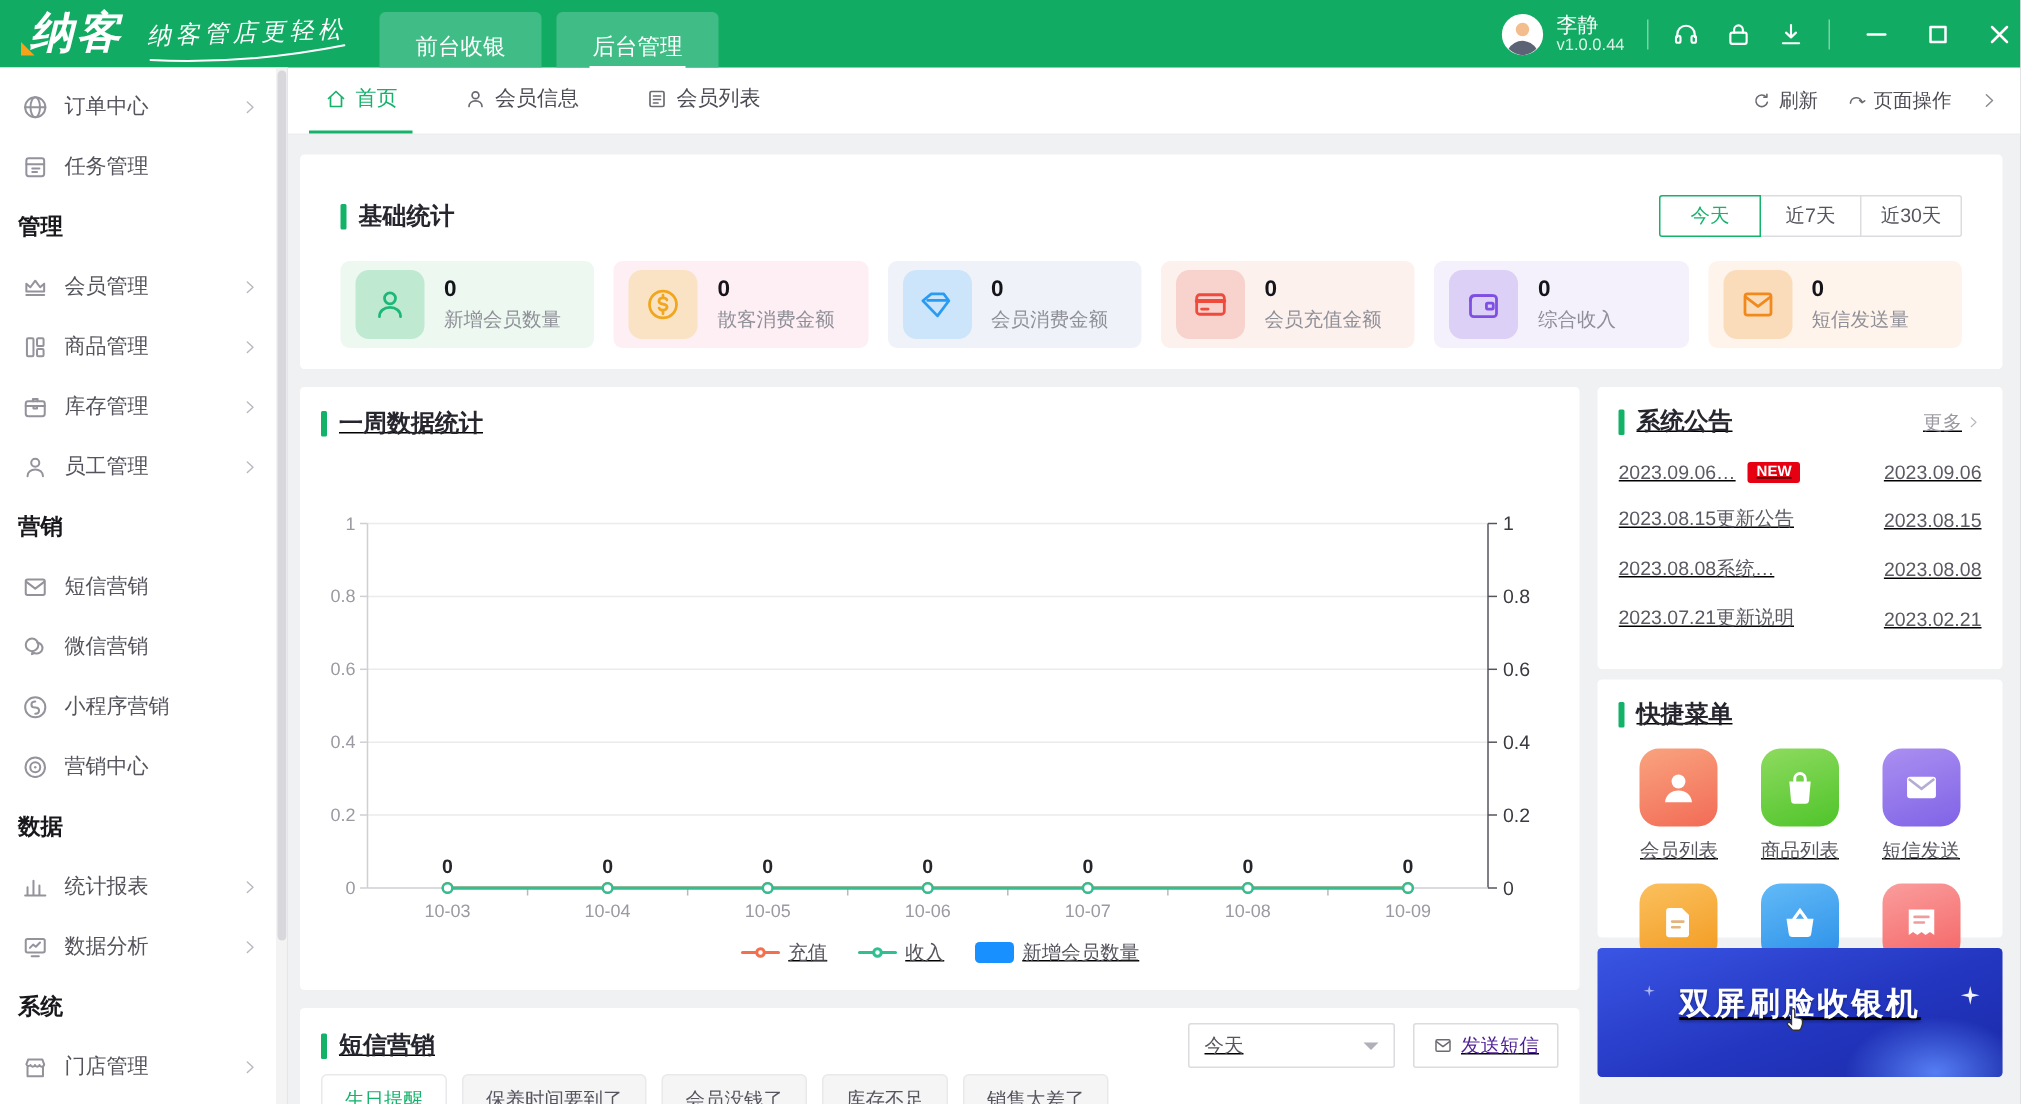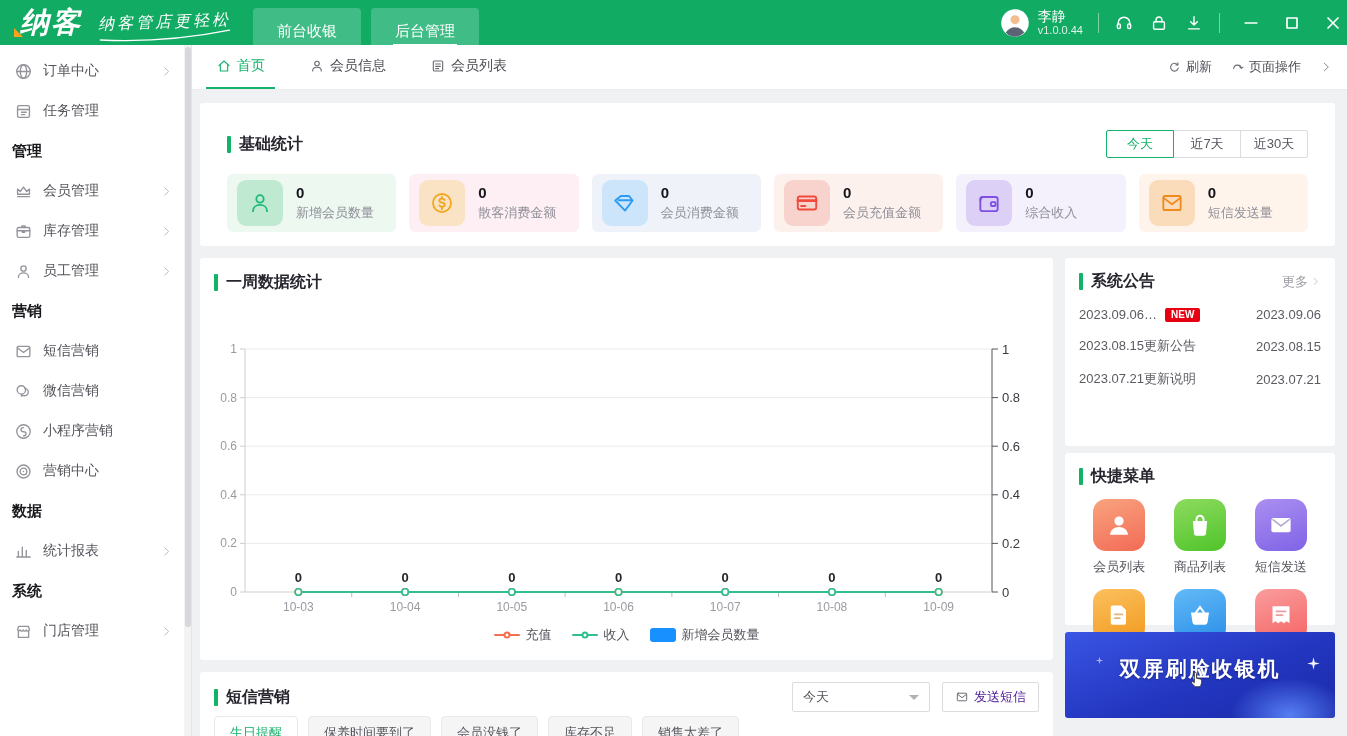--- a/index.html
+++ b/index.html
@@ -62,21 +62,21 @@
   .pbtn:first-child{border-radius:2px 0 0 2px;margin-left:0;}
   .pbtn:last-child{border-radius:0 2px 2px 0;}
   .pbtn.active{color:#15b26b;border-color:#15b26b;position:relative;z-index:1;}
   .stat-row{display:flex;gap:13px;margin-top:16px;}
   .stat-card{flex:1;height:58px;border-radius:6px;display:flex;align-items:center;padding-left:10px;}
   .stat-icon{width:46px;height:46px;border-radius:9px;display:flex;align-items:center;justify-content:center;flex:none;}
   .stat-icon svg{width:26px;height:26px;display:block;}
   .stat-text{margin-left:13px;min-width:0;}
   .stat-value{font-size:15px;font-weight:700;color:#14141a;}
   .stat-label{font-size:13px;color:#8f8f98;margin-top:3px;white-space:nowrap;}
-  .mid-row{display:flex;gap:12px;flex:1;min-height:0;}
+  .mid-row{display:flex;gap:12px;flex:1;min-height:0;text-decoration:underline;}
   .left-col{flex:1;display:flex;flex-direction:column;gap:12px;min-width:0;}
   .chart-card{height:402px;flex:none;padding:14px;display:flex;flex-direction:column;}
   .chart-wrap{flex:1;}
   .chart-wrap svg{display:block;}
   .legend{display:flex;justify-content:center;align-items:center;gap:20px;height:24px;font-size:13px;color:#55555e;}
   .lg-item{display:flex;align-items:center;gap:6px;cursor:pointer;}
   .lg-line{position:relative;width:26px;height:2px;border-radius:1px;}
   .lg-dot{position:absolute;left:50%;top:50%;transform:translate(-50%,-50%);width:7px;height:7px;border-radius:50%;background:#fff;border-style:solid;border-width:2px;}
   .lg-rect{width:26px;height:14px;border-radius:3px;}
   .reminder-card{flex:1;padding:10px 14px;min-height:120px;}
@@ -224,20 +224,35 @@
             <span>会员管理</span>
             <span class="chev">
               <svg viewBox="0 0 24 24" fill="none" stroke="currentColor" stroke-width="1.7" stroke-linecap="round" stroke-linejoin="round">
                 <path d="M9 5.5l7 6.5-7 6.5"></path>
               </svg>
             </span>
           </div>
           <div class="side-item">
             <span class="s-icon">
               <svg viewBox="0 0 24 24" fill="none" stroke="currentColor" stroke-width="1.7" stroke-linecap="round" stroke-linejoin="round">
+                <rect x="5" y="4.5" width="5.5" height="15" rx="1"></rect>
+                <rect x="13.5" y="4.5" width="5.5" height="6.5" rx="1"></rect>
+                <rect x="13.5" y="13.5" width="5.5" height="6" rx="1"></rect>
+              </svg>
+            </span>
+            <span>商品管理</span>
+            <span class="chev">
+              <svg viewBox="0 0 24 24" fill="none" stroke="currentColor" stroke-width="1.7" stroke-linecap="round" stroke-linejoin="round">
+                <path d="M9 5.5l7 6.5-7 6.5"></path>
+              </svg>
+            </span>
+          </div>
+          <div class="side-item">
+            <span class="s-icon">
+              <svg viewBox="0 0 24 24" fill="none" stroke="currentColor" stroke-width="1.7" stroke-linecap="round" stroke-linejoin="round">
                 <rect x="4" y="7" width="16" height="12.5" rx="2"></rect>
                 <path d="M4 11h16M10 7V5h4v2M10.5 11v2h3v-2"></path>
               </svg>
             </span>
             <span>库存管理</span>
             <span class="chev">
               <svg viewBox="0 0 24 24" fill="none" stroke="currentColor" stroke-width="1.7" stroke-linecap="round" stroke-linejoin="round">
                 <path d="M9 5.5l7 6.5-7 6.5"></path>
               </svg>
             </span>
@@ -295,20 +310,34 @@
             <span>营销中心</span>
           </div>
           <div class="side-section">数据</div>
           <div class="side-item">
             <span class="s-icon">
               <svg viewBox="0 0 24 24" fill="none" stroke="currentColor" stroke-width="1.7" stroke-linecap="round" stroke-linejoin="round">
                 <path d="M5.5 19v-7M10.5 19V6.5M15.5 19v-8.5M3.5 19h17"></path>
               </svg>
             </span>
             <span>统计报表</span>
+            <span class="chev">
+              <svg viewBox="0 0 24 24" fill="none" stroke="currentColor" stroke-width="1.7" stroke-linecap="round" stroke-linejoin="round">
+                <path d="M9 5.5l7 6.5-7 6.5"></path>
+              </svg>
+            </span>
+          </div>
+          <div class="side-item">
+            <span class="s-icon">
+              <svg viewBox="0 0 24 24" fill="none" stroke="currentColor" stroke-width="1.7" stroke-linecap="round" stroke-linejoin="round">
+                <rect x="4" y="5" width="16" height="11.5" rx="1.5"></rect>
+                <path d="M7.5 12.5l2.7-2.7 2.3 1.8 3.5-3.6M9 19.5h6"></path>
+              </svg>
+            </span>
+            <span>数据分析</span>
             <span class="chev">
               <svg viewBox="0 0 24 24" fill="none" stroke="currentColor" stroke-width="1.7" stroke-linecap="round" stroke-linejoin="round">
                 <path d="M9 5.5l7 6.5-7 6.5"></path>
               </svg>
             </span>
           </div>
           <div class="side-section">系统</div>
           <div class="side-item">
             <span class="s-icon">
               <svg viewBox="0 0 24 24" fill="none" stroke="currentColor" stroke-width="1.7" stroke-linecap="round" stroke-linejoin="round">
@@ -622,23 +651,29 @@
                     <span class="ann-date">2023.09.06</span>
                   </div>
                   <div class="ann-item">
                     <span class="ann-title">
                       <span>2023.08.15更新公告</span>
                     </span>
                     <span class="ann-date">2023.08.15</span>
                   </div>
                   <div class="ann-item">
                     <span class="ann-title">
+                      <span>2023.08.08系统…</span>
+                    </span>
+                    <span class="ann-date">2023.08.08</span>
+                  </div>
+                  <div class="ann-item">
+                    <span class="ann-title">
                       <span>2023.07.21更新说明</span>
                     </span>
-                    <span class="ann-date">2023.07.21</span>
+                    <span class="ann-date">2023.02.21</span>
                   </div>
                 </div>
             </section>
 
             <section class="card quick-card">
               <div class="card-head">
                 <div class="sec-title">快捷菜单</div>
               </div>
               <div class="quick-grid" id="quickGrid">
                   <div class="q-item">

